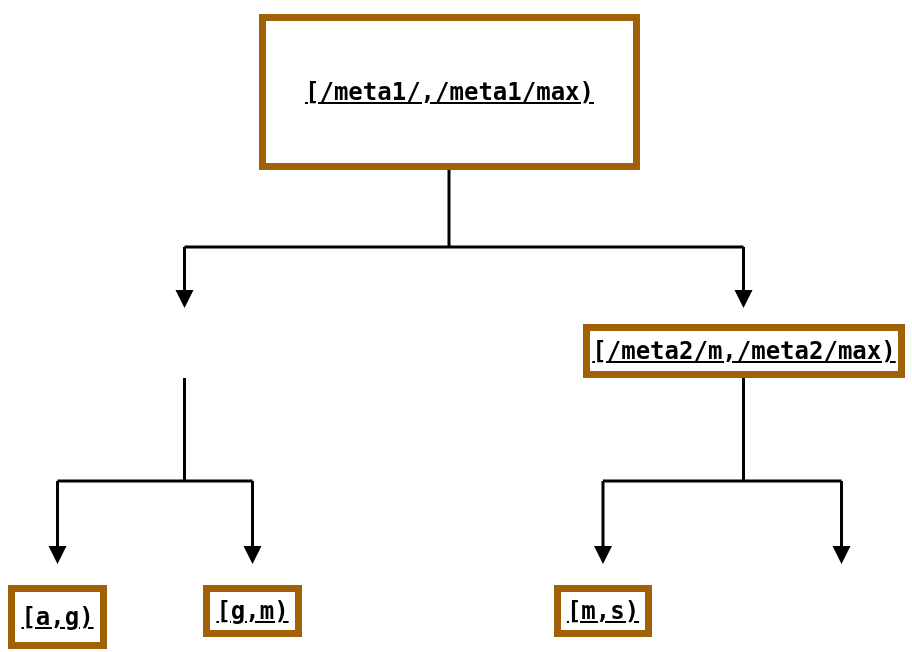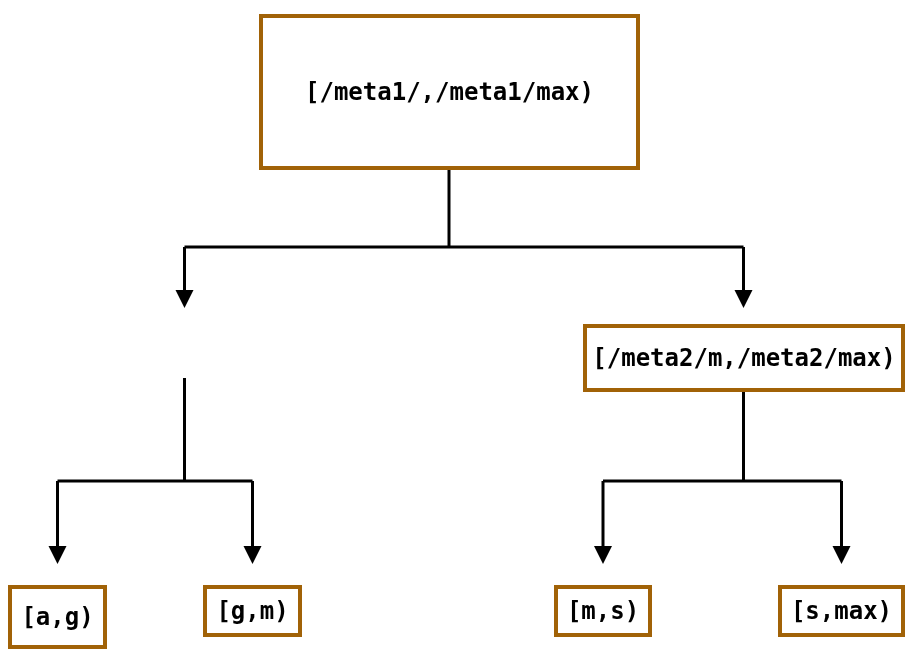--- a/index.html
+++ b/index.html
@@ -28,32 +28,33 @@
     fill: none;
   }
   .arrowhead {
     fill: #000000;
     stroke: none;
   }
   .node {
     position: absolute;
     box-sizing: border-box;
     background: #ffffff;
-    border: 4px solid #a16207;
+    border: 7px solid #a16207;
     display: flex;
     align-items: center;
     justify-content: center;
     font-weight: bold;
     font-size: 24px;
     color: #000000;
     white-space: nowrap;
+    text-decoration: underline;
   }
   .node-root  { left: 259px; top: 14px;  width: 381px; height: 156px; }
   .node-n2l   { left: 23px;  top: 324px; width: 323px; height: 54px; }
-  .node-n2r   { left: 583px; top: 324px; width: 322px; height: 68px; align-items: center; }
+  .node-n2r   { left: 583px; top: 324px; width: 322px; height: 54px; align-items: center; }
   .node-leaf1 { left: 8px;   top: 585px; width: 99px;  height: 64px; }
   .node-leaf2 { left: 203px; top: 585px; width: 99px;  height: 52px; }
   .node-leaf3 { left: 554px; top: 585px; width: 98px;  height: 52px; }
   .node-leaf4 { left: 778px; top: 585px; width: 127px; height: 52px; }
 </style>
 </head>
 <body>
 
 <div class="canvas">
 
@@ -95,17 +96,14 @@
   </div>
 
   <div class="node node-leaf3">
     <span>[m,s)</span>
   </div>
 
   <div class="node node-leaf2">
     <span>[g,m)</span>
   </div>
 
-  <div class="node node-leaf4">
-    <span>[s,max)</span>
-  </div>
 
 </div>
 
 </body></html>

